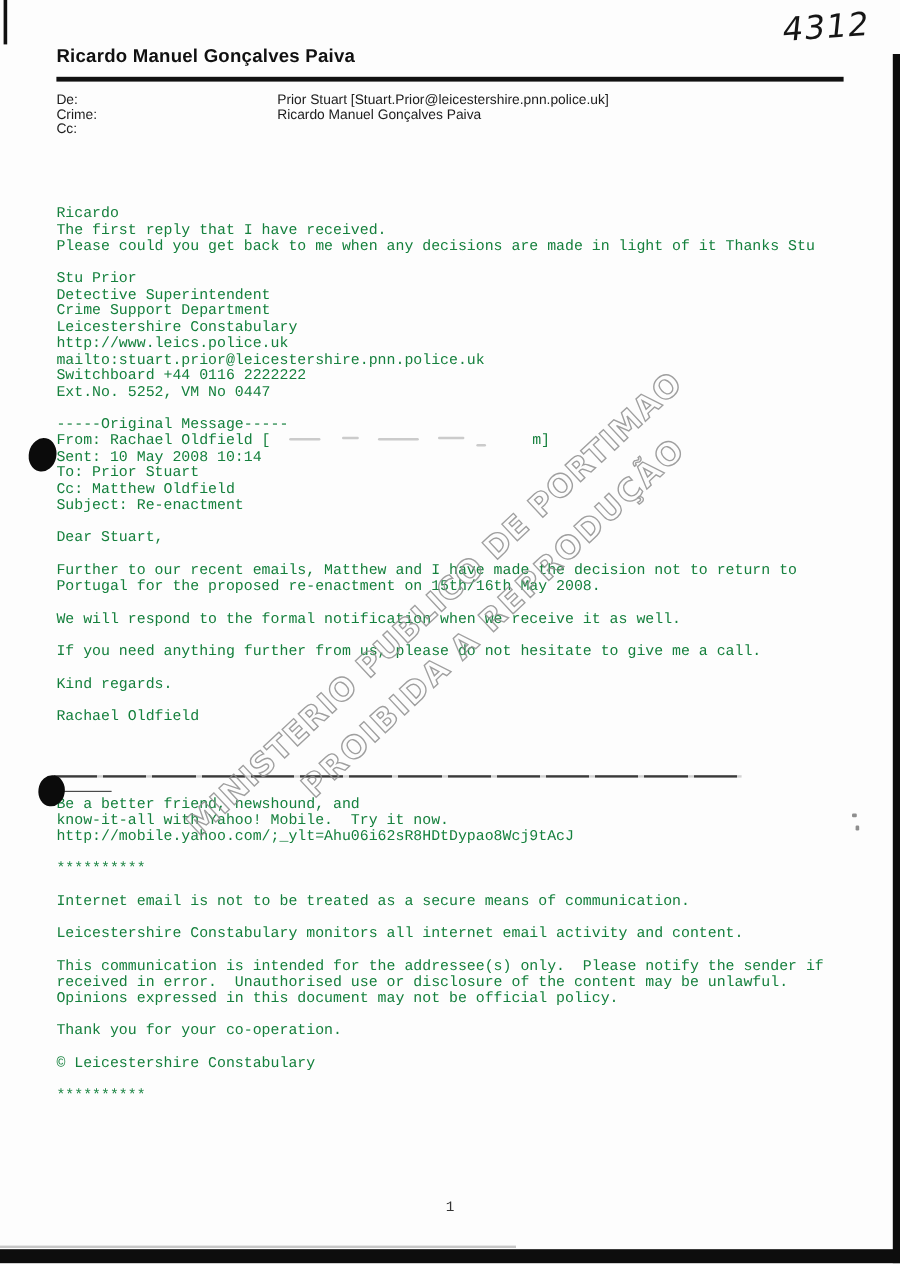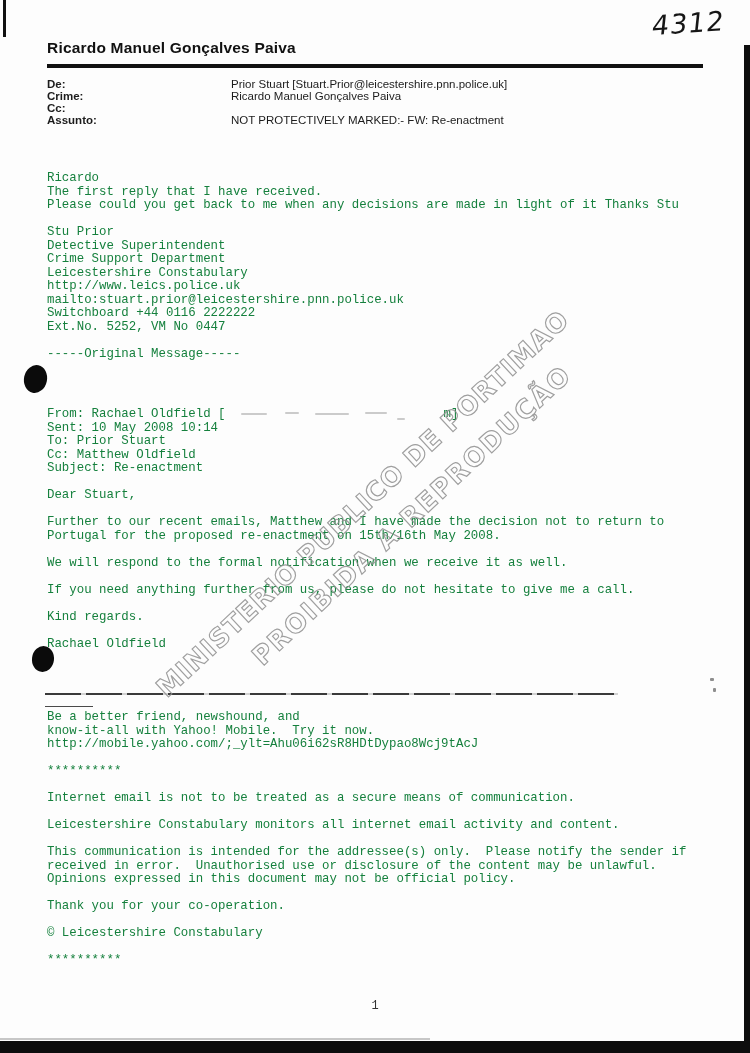--- a/index.html
+++ b/index.html
@@ -21,29 +21,29 @@
     transform:rotate(-4deg) skewX(-10deg); letter-spacing:1px;
   }
 
   .doc { position:absolute; left:47px; top:39px; width:660px; }
   .doc-title {
     margin:0; font-size:15.5px; font-weight:bold; letter-spacing:0.2px;
     padding-bottom:7px; border-bottom:4px solid #111; width:656px; color:#111;
   }
   .hdr-fields { margin-top:10px; font-size:11.5px; line-height:12px; }
   .hdr-row { display:flex; }
-  .hdr-label { width:158px; font-weight:bold; flex:0 0 auto; }
+  .hdr-label { width:158px; font-weight:normal; flex:0 0 auto; }
   .hdr-value { flex:1;margin-left:26px; }
 
   .body-col { position:absolute; left:47px; top:172px; width:660px; }
   pre, .mono {
     margin:0; font-family:"Liberation Mono", monospace;
     font-size:12.4px; line-height:13.5px; color:#15803d; white-space:pre;
   }
-  .from-row { display:flex; align-items:flex-end; height:13.5px;margin-top:47px; }
+  .from-row { display:flex; align-items:center; height:13.5px; }
   .redaction-area { position:relative; width:212px; height:12px; margin:0 4px 0 2px; background:#fdfdfd; flex:0 0 auto; }
   .redaction-area .smudge { position:absolute; height:2px; background:#b5b5b5; opacity:.7; border-radius:1px; }
 
   .sep-line {
     width:573px; height:2px; margin:42px 0 0 -2px;
     background:repeating-linear-gradient(90deg, #3a3a3a 0 36px, rgba(58,58,58,.22) 36px 41px);
   }
   .underscore-line { width:48px; height:0; margin:11px 0 0 -2px; border-top:1.6px solid #4a4a4a; }
   .part3 { margin-top:4px; }
 
@@ -87,24 +87,20 @@
       <div class="hdr-row">
         <span class="hdr-label">De:</span>
         <span class="hdr-value">Prior Stuart [Stuart.Prior@leicestershire.pnn.police.uk]</span>
       </div>
       <div class="hdr-row">
         <span class="hdr-label">Crime:</span>
         <span class="hdr-value">Ricardo Manuel Gonçalves Paiva</span>
       </div>
       <div class="hdr-row">
         <span class="hdr-label">Cc:</span>
-      </div>
-      <div class="hdr-row">
-        <span class="hdr-label">Assunto:</span>
-        <span class="hdr-value">NOT PROTECTIVELY MARKED:- FW: Re-enactment</span>
       </div>
     </div>
   </div>
 
   <div class="body-col">
     <pre>Ricardo
 The first reply that I have received.
 Please could you get back to me when any decisions are made in light of it Thanks Stu
 
 Stu Prior

